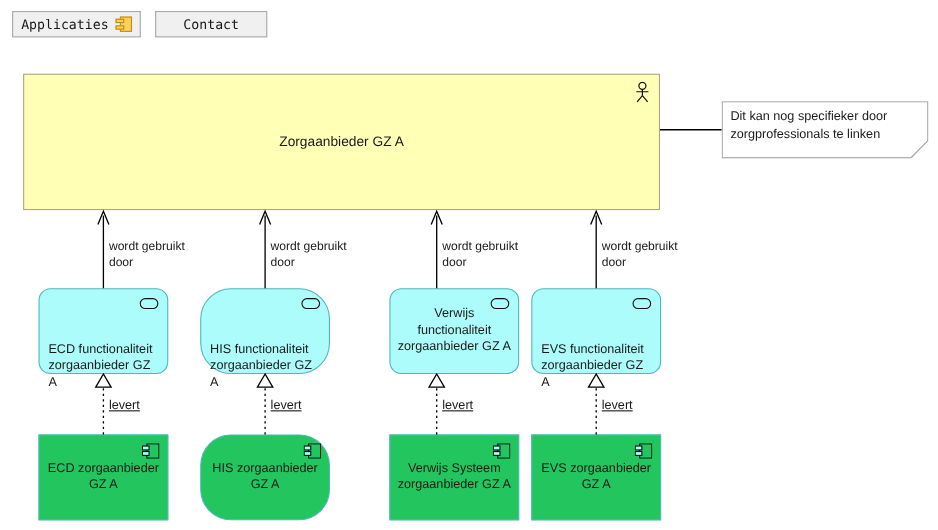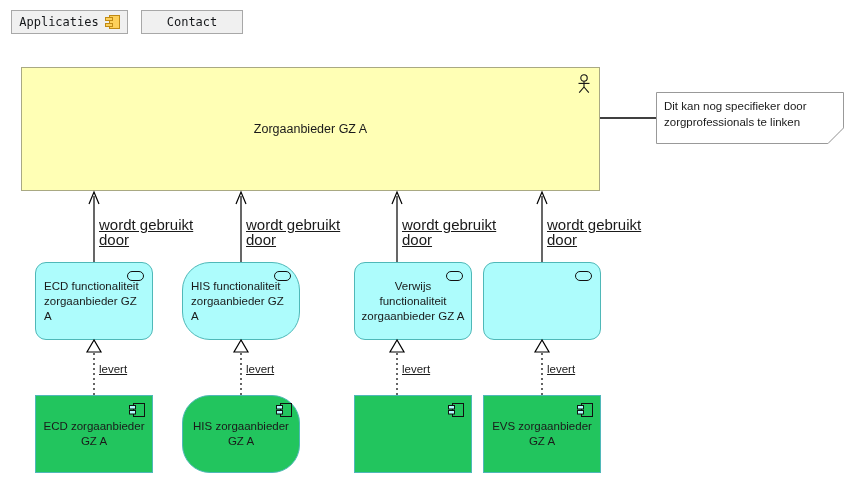--- a/index.html
+++ b/index.html
@@ -130,21 +130,21 @@
   .svc-label {
     position: absolute;
     left: 6px; right: 6px;
     top: 50%;
     transform: translateY(-50%);
     text-align: center;
     font-size: 11.5px;
     line-height: 15px;
     color: #1a1a1a;
   }
-  .svc-label.left-al { text-align: left; left: 8px; }
+  .svc-label.left-al { text-align: left; left: 8px; margin-top: 32px; }
   .svc-icon {
     position: absolute;
     right: 8px; top: 8px;
     width: 17px; height: 10px;
     border: 1px solid #111;
     border-radius: 5px;
     box-sizing: border-box;
     background: transparent;
   }
 
@@ -183,25 +183,24 @@
   
   #connectors {
     position: absolute;
     left: 0; top: 0;
     width: 853px; height: 482px;
     pointer-events: none;
   }
 
   .conn-label {
     position: absolute;
-    font-size: 15px;
+    font-size: 11px;
     line-height: 15px;
     color: #1a1a1a;
     white-space: pre-line;
-    text-decoration: underline;
   }
   .levert-label {
     position: absolute;
     font-size: 11.5px;
     color: #1a1a1a;
     text-decoration: underline;
   }
 </style>
 </head>
 <body>
@@ -253,20 +252,21 @@
     <div class="svc-label left-al">HIS functionaliteit zorgaanbieder GZ A</div>
     <div class="svc-icon"></div>
   </div>
 
   <div class="svc-box col3">
     <div class="svc-label">Verwijs functionaliteit zorgaanbieder GZ A</div>
     <div class="svc-icon"></div>
   </div>
 
   <div class="svc-box col4">
+    <div class="svc-label left-al">EVS functionaliteit zorgaanbieder GZ A</div>
     <div class="svc-icon"></div>
   </div>
 
   <div class="cmp-box col1">
     <div class="cmp-label">ECD zorgaanbieder
 GZ A</div>
     <svg class="cmp-icon" viewBox="0 0 16 14">
       <rect x="4.5" y="0.5" width="11" height="13" fill="none" stroke="#111" stroke-width="1"></rect>
       <rect x="0.5" y="2.5" width="6" height="3.5" fill="#adfcfc" stroke="#111" stroke-width="1"></rect>
       <rect x="0.5" y="7.5" width="6" height="3.5" fill="#adfcfc" stroke="#111" stroke-width="1"></rect>
@@ -277,20 +277,22 @@
     <div class="cmp-label">HIS  zorgaanbieder
 GZ A</div>
     <svg class="cmp-icon" viewBox="0 0 16 14">
       <rect x="4.5" y="0.5" width="11" height="13" fill="none" stroke="#111" stroke-width="1"></rect>
       <rect x="0.5" y="2.5" width="6" height="3.5" fill="#adfcfc" stroke="#111" stroke-width="1"></rect>
       <rect x="0.5" y="7.5" width="6" height="3.5" fill="#adfcfc" stroke="#111" stroke-width="1"></rect>
     </svg>
   </div>
 
   <div class="cmp-box col3">
+    <div class="cmp-label">Verwijs Systeem
+zorgaanbieder GZ A</div>
     <svg class="cmp-icon" viewBox="0 0 16 14">
       <rect x="4.5" y="0.5" width="11" height="13" fill="none" stroke="#111" stroke-width="1"></rect>
       <rect x="0.5" y="2.5" width="6" height="3.5" fill="#adfcfc" stroke="#111" stroke-width="1"></rect>
       <rect x="0.5" y="7.5" width="6" height="3.5" fill="#adfcfc" stroke="#111" stroke-width="1"></rect>
     </svg>
   </div>
 
   <div class="cmp-box col4">
     <div class="cmp-label">EVS zorgaanbieder
 GZ A</div>

